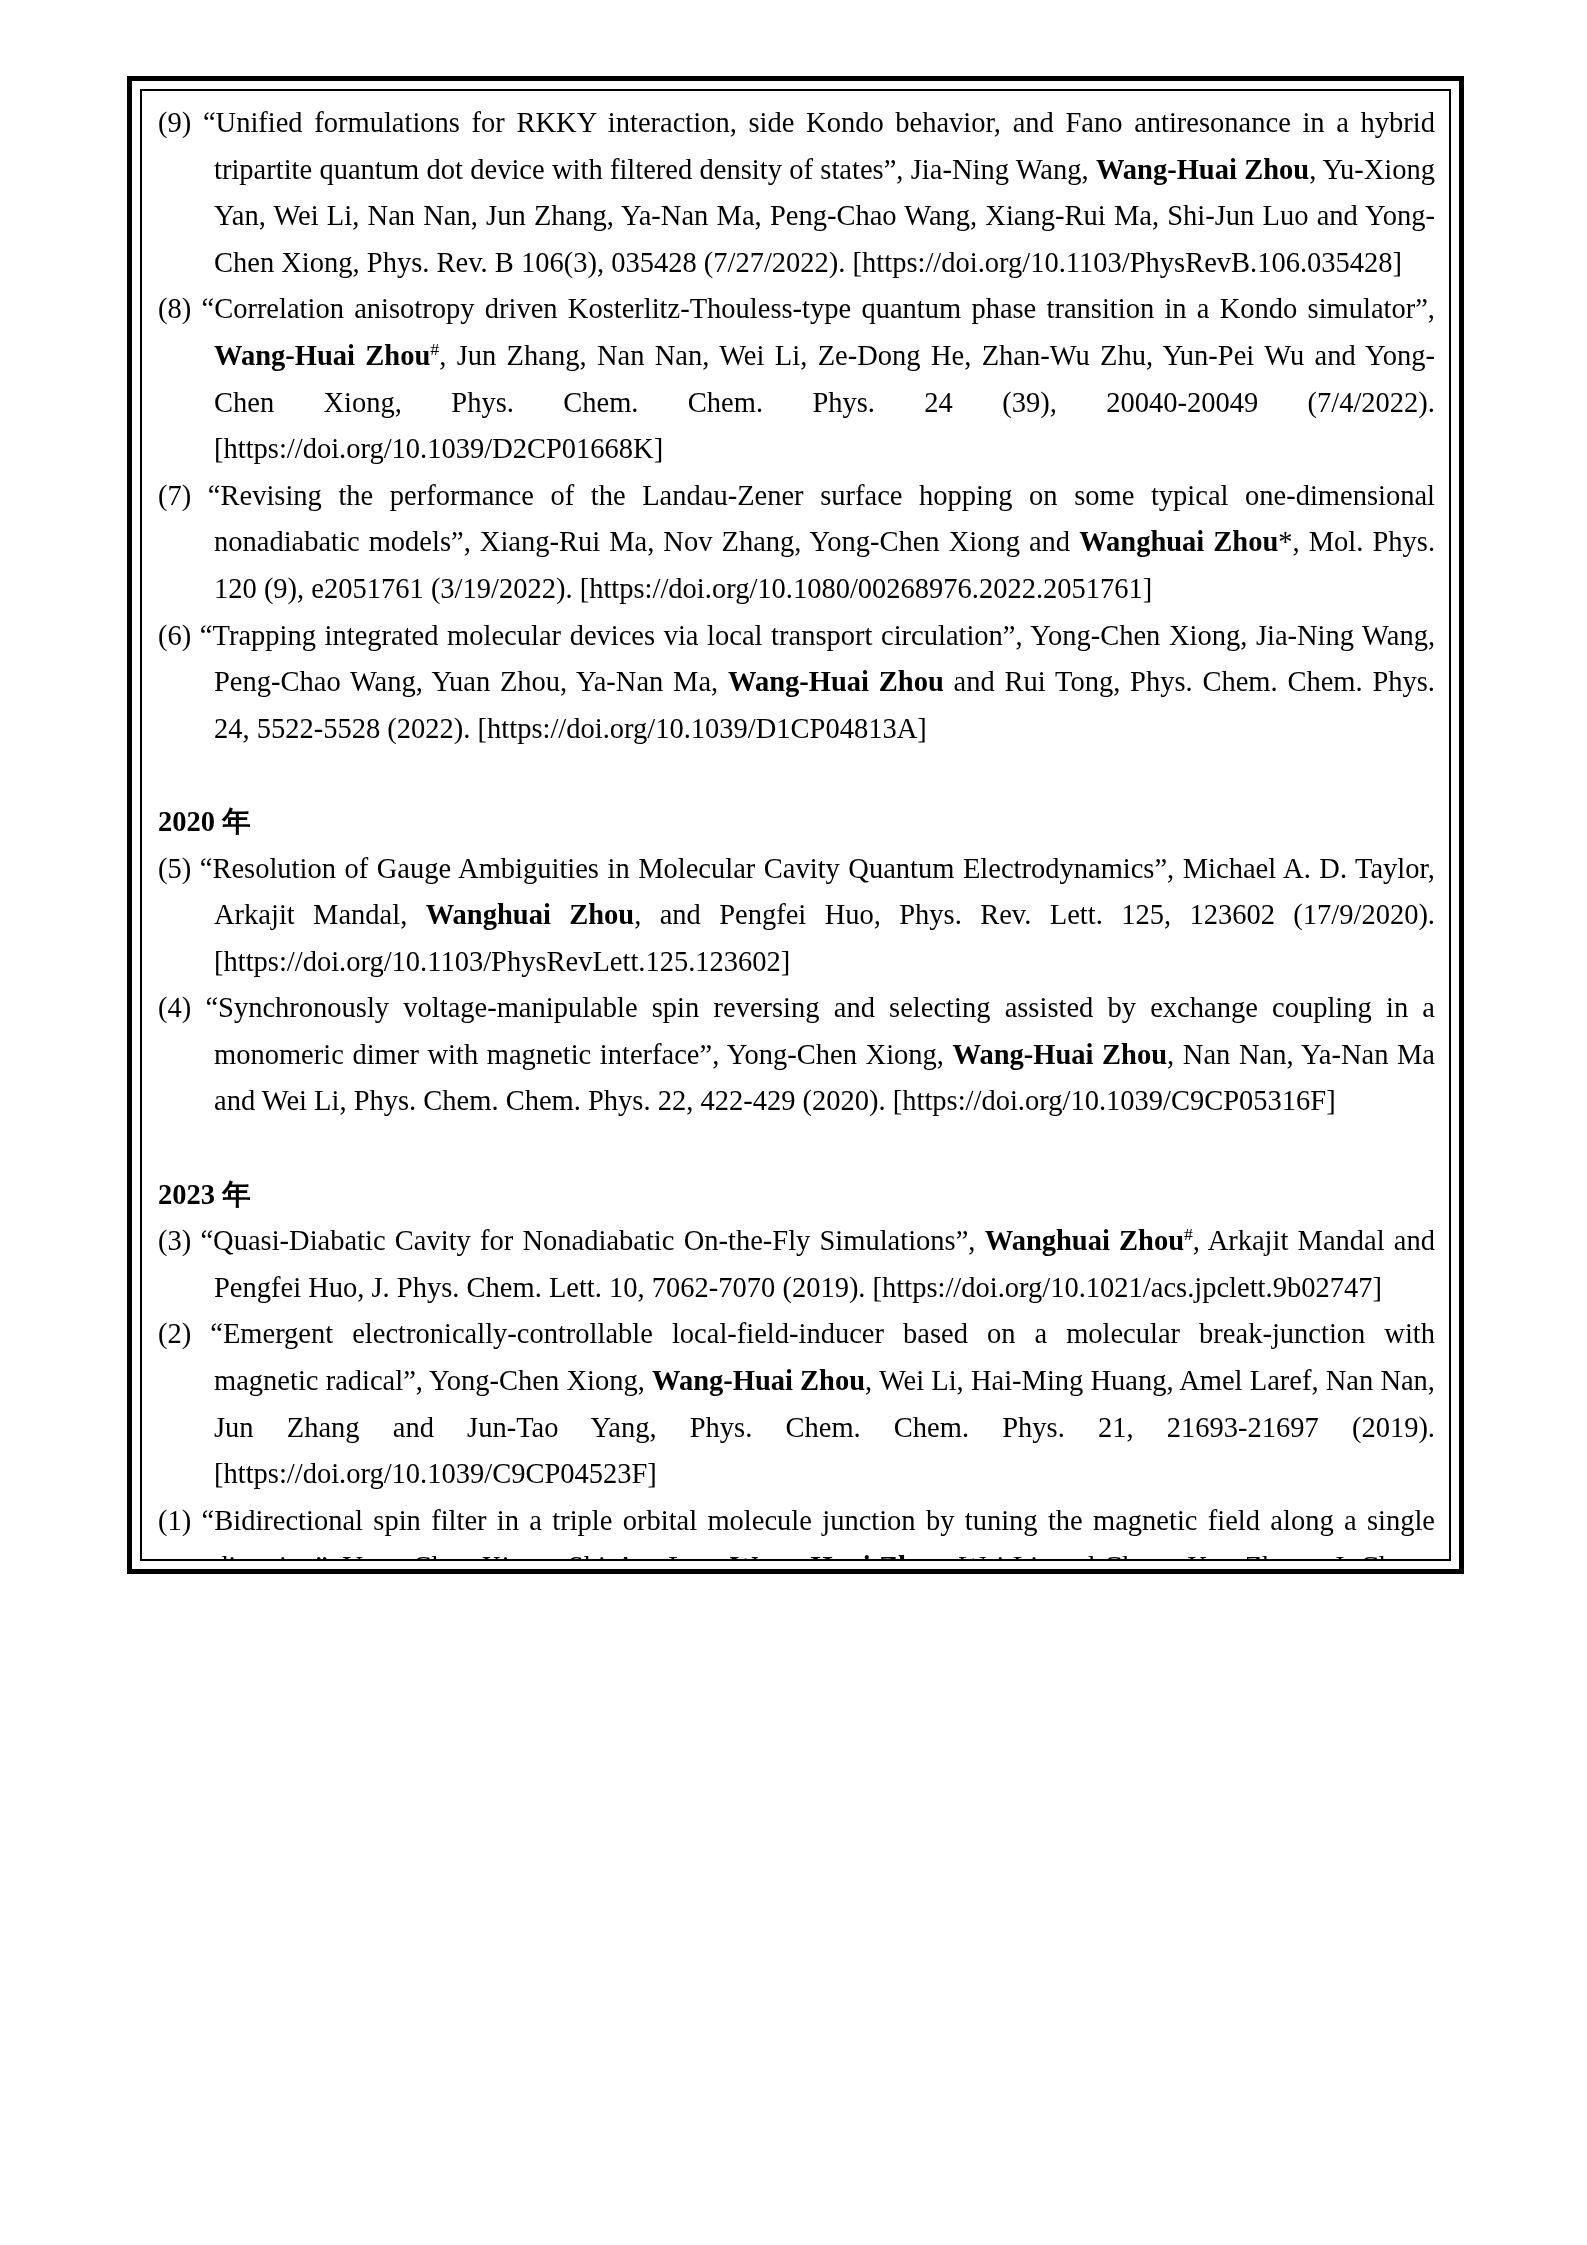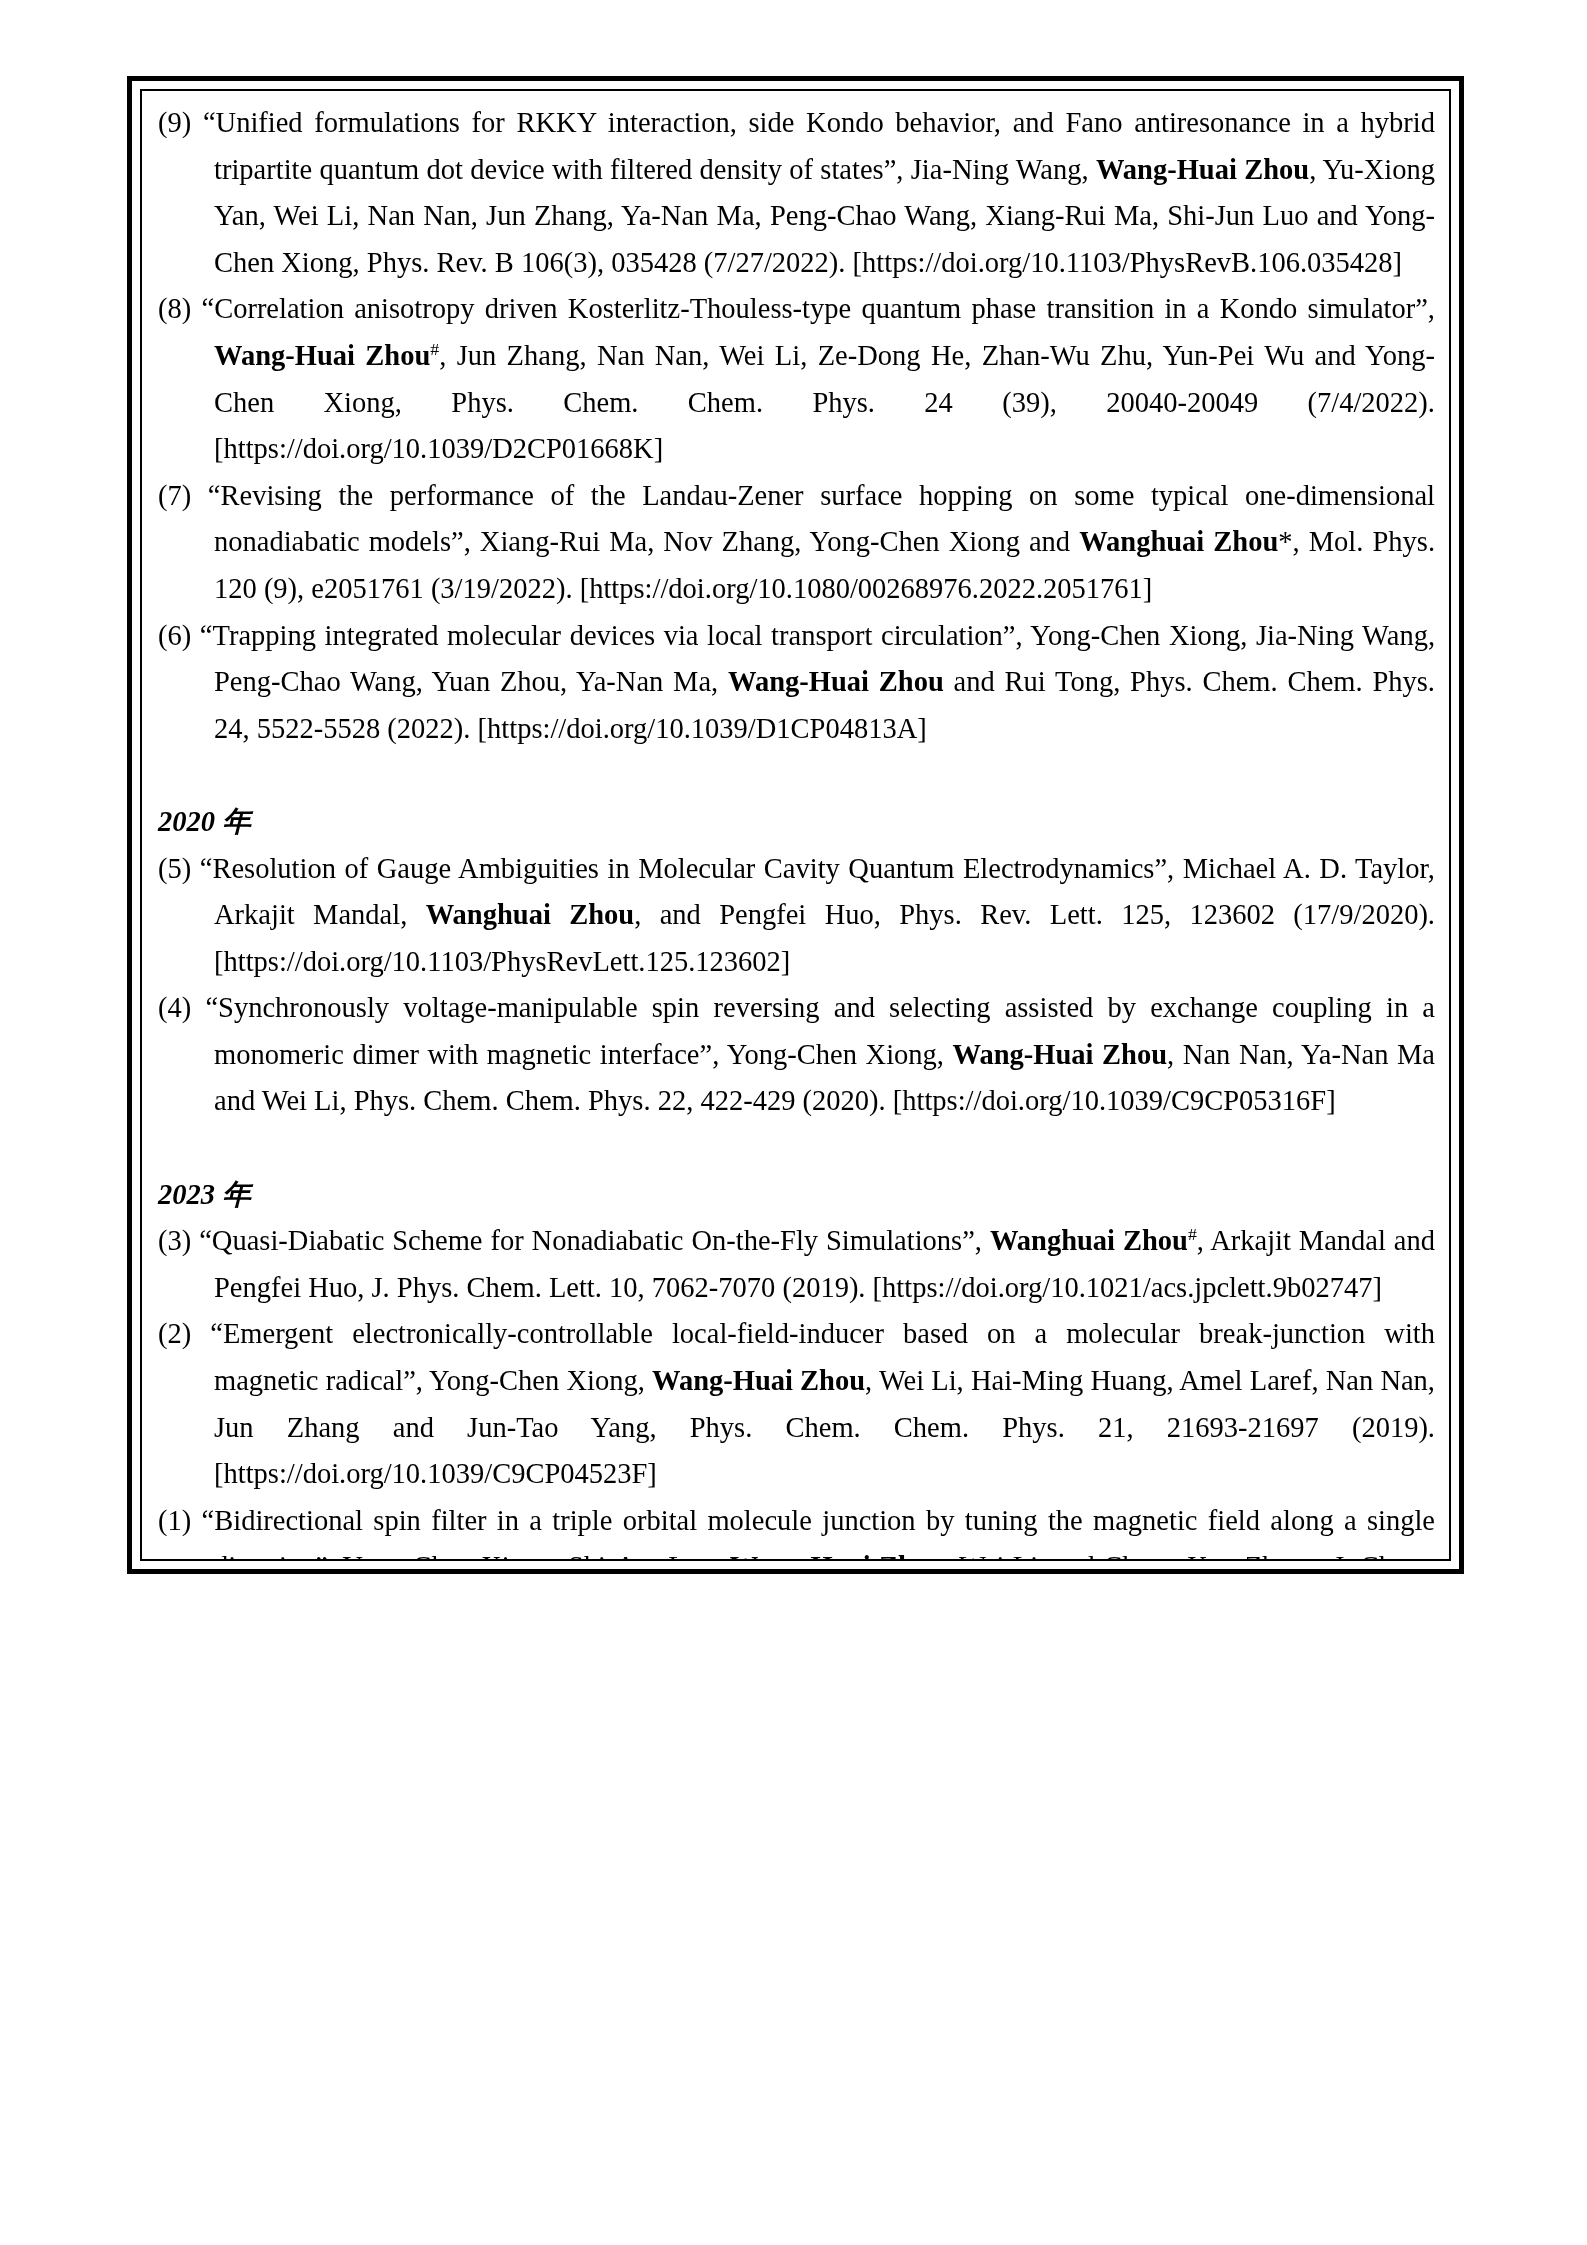--- a/index.html
+++ b/index.html
@@ -39,21 +39,20 @@
   }
   .pub-item {
     text-align: justify;
     padding-left: 56px;
     text-indent: -56px;
   }
   .year-header {
     font-weight: bold;
     margin-top: 46.6px; 
     text-align: left;
-    font-style: italic;
   }
   .seg-bold {
     font-weight: bold;
   }
   .seg-sup {
     vertical-align: super;
     font-size: 0.62em;
     font-weight: normal;
     line-height: 0;
   }
@@ -65,18 +64,18 @@
   <div class="frame-inner">
     <div class="pub-list">
         <div class="pub-item"><span>(9)</span> <span class="">“Unified formulations for RKKY interaction, side Kondo behavior, and Fano antiresonance in a hybrid tripartite quantum dot device with filtered density of states”, Jia-Ning Wang, </span><span class="seg-bold ">Wang-Huai Zhou</span><span class="">, Yu-Xiong Yan, Wei Li, Nan Nan, Jun Zhang, Ya-Nan Ma, Peng-Chao Wang, Xiang-Rui Ma, Shi-Jun Luo and Yong-Chen Xiong, Phys. Rev. B 106(3), 035428 (7/27/2022). [https://doi.org/10.1103/PhysRevB.106.035428]</span></div>
         <div class="pub-item"><span>(8)</span> <span class="">“Correlation anisotropy driven Kosterlitz-Thouless-type quantum phase transition in a Kondo simulator”, </span><span class="seg-bold ">Wang-Huai Zhou</span><sup class="seg-sup">#</sup><span class="">, Jun Zhang, Nan Nan, Wei Li, Ze-Dong He, Zhan-Wu Zhu, Yun-Pei Wu and Yong-Chen Xiong, Phys. Chem. Chem. Phys. 24 (39), 20040-20049 (7/4/2022). [https://doi.org/10.1039/D2CP01668K]</span></div>
         <div class="pub-item"><span>(7)</span> <span class="">“Revising the performance of the Landau-Zener surface hopping on some typical one-dimensional nonadiabatic models”, Xiang-Rui Ma, Nov Zhang, Yong-Chen Xiong and </span><span class="seg-bold ">Wanghuai Zhou</span><span class="">*, Mol. Phys. 120 (9), e2051761 (3/19/2022). [https://doi.org/10.1080/00268976.2022.2051761]</span></div>
         <div class="pub-item"><span>(6)</span> <span class="">“Trapping integrated molecular devices via local transport circulation”, Yong-Chen Xiong, Jia-Ning Wang, Peng-Chao Wang, Yuan Zhou, Ya-Nan Ma, </span><span class="seg-bold ">Wang-Huai Zhou</span><span class=""> and Rui Tong, Phys. Chem. Chem. Phys. 24, 5522-5528 (2022). [https://doi.org/10.1039/D1CP04813A]</span></div>
         <div class="year-header">2020 年</div>
         <div class="pub-item"><span>(5)</span> <span class="">“Resolution of Gauge Ambiguities in Molecular Cavity Quantum Electrodynamics”, Michael A. D. Taylor, Arkajit Mandal, </span><span class="seg-bold ">Wanghuai Zhou</span><span class="">, and Pengfei Huo, Phys. Rev. Lett. 125, 123602 (17/9/2020). [https://doi.org/10.1103/PhysRevLett.125.123602]</span></div>
         <div class="pub-item"><span>(4)</span> <span class="">“Synchronously voltage-manipulable spin reversing and selecting assisted by exchange coupling in a monomeric dimer with magnetic interface”, Yong-Chen Xiong, </span><span class="seg-bold ">Wang-Huai Zhou</span><span class="">, Nan Nan, Ya-Nan Ma and Wei Li, Phys. Chem. Chem. Phys. 22, 422-429 (2020). [https://doi.org/10.1039/C9CP05316F]</span></div>
         <div class="year-header">2023 年</div>
-        <div class="pub-item"><span>(3)</span> <span class="">“Quasi-Diabatic Scheme for Nonadiabatic On-the-Fly Simulations”, </span><span class="seg-bold ">Wanghuai Zhou</span><sup class="seg-sup">#</sup><span class="">, Arkajit Mandal and Pengfei Huo, J. Phys. Chem. Lett. 10, 7062-7070 (2019). [https://doi.org/10.1021/acs.jpclett.9b02747]</span></div>
+        <div class="pub-item"><span>(3)</span> <span class="">“Quasi-Diabatic Cavity for Nonadiabatic On-the-Fly Simulations”, </span><span class="seg-bold ">Wanghuai Zhou</span><sup class="seg-sup">#</sup><span class="">, Arkajit Mandal and Pengfei Huo, J. Phys. Chem. Lett. 10, 7062-7070 (2019). [https://doi.org/10.1021/acs.jpclett.9b02747]</span></div>
         <div class="pub-item"><span>(2)</span> <span class="">“Emergent electronically-controllable local-field-inducer based on a molecular break-junction with magnetic radical”, Yong-Chen Xiong, </span><span class="seg-bold ">Wang-Huai Zhou</span><span class="">, Wei Li, Hai-Ming Huang, Amel Laref, Nan Nan, Jun Zhang and Jun-Tao Yang, Phys. Chem. Chem. Phys. 21, 21693-21697 (2019). [https://doi.org/10.1039/C9CP04523F]</span></div>
         <div class="pub-item"><span>(1)</span> <span class="">“Bidirectional spin filter in a triple orbital molecule junction by tuning the magnetic field along a single direction”, Yong-Chen Xiong, Shi-Apr Luo, </span><span class="seg-bold ">Wang-Huai Zhou</span><span class="">, Wei Li, and Chuan-Kun Zhang, J. Chem. Phys. 150, 064110 (2019). [https://doi.org/10.1063/1.5081020]</span></div>
       </div>
   </div>
 </div>
 
 </body></html>

